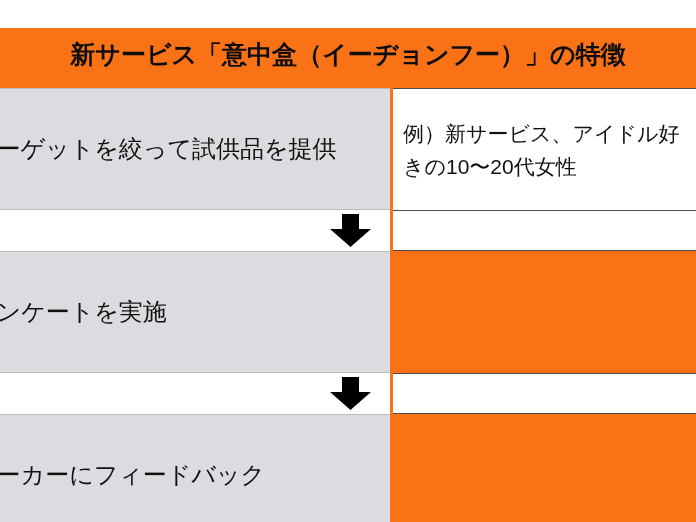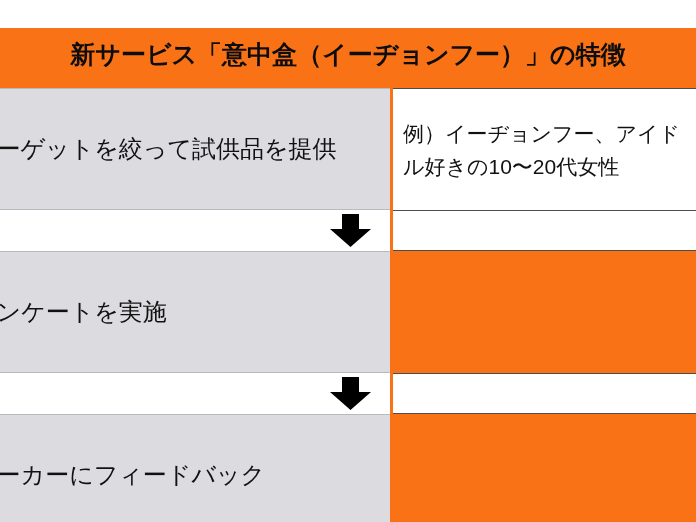--- a/index.html
+++ b/index.html
@@ -150,21 +150,21 @@
 
   <div class="title">新サービス「意中盒（イーヂョンフー）」の特徴</div>
 
   <div class="diagram">
 
     <div class="row row-step r1">
       <div class="cell-left">
         <div class="left-text">ターゲットを絞って試供品を提供</div>
       </div>
       <div class="cell-right">
-        <div class="right-text">例）イーヂョンフー、アイドル好きの10〜20代女性</div>
+        <div class="right-text">例）新サービス、アイドル好きの10〜20代女性</div>
       </div>
     </div>
 
     <div class="row row-gap g1">
       <div class="cell-left cell-left-white">
         <div class="arrow">
           <svg width="41" height="33" viewBox="0 0 41 33" xmlns="http://www.w3.org/2000/svg">
             <polygon points="12,0 29,0 29,15 41,15 20.5,33 0,15 12,15" fill="#000000"></polygon>
           </svg>
         </div>

